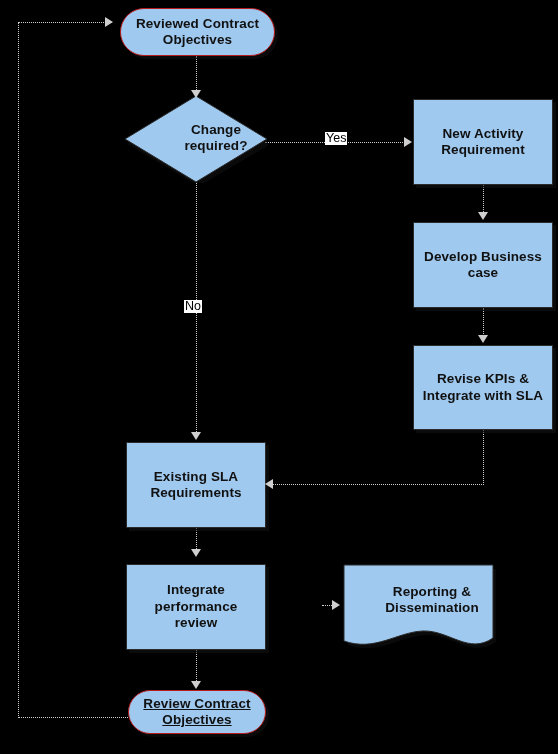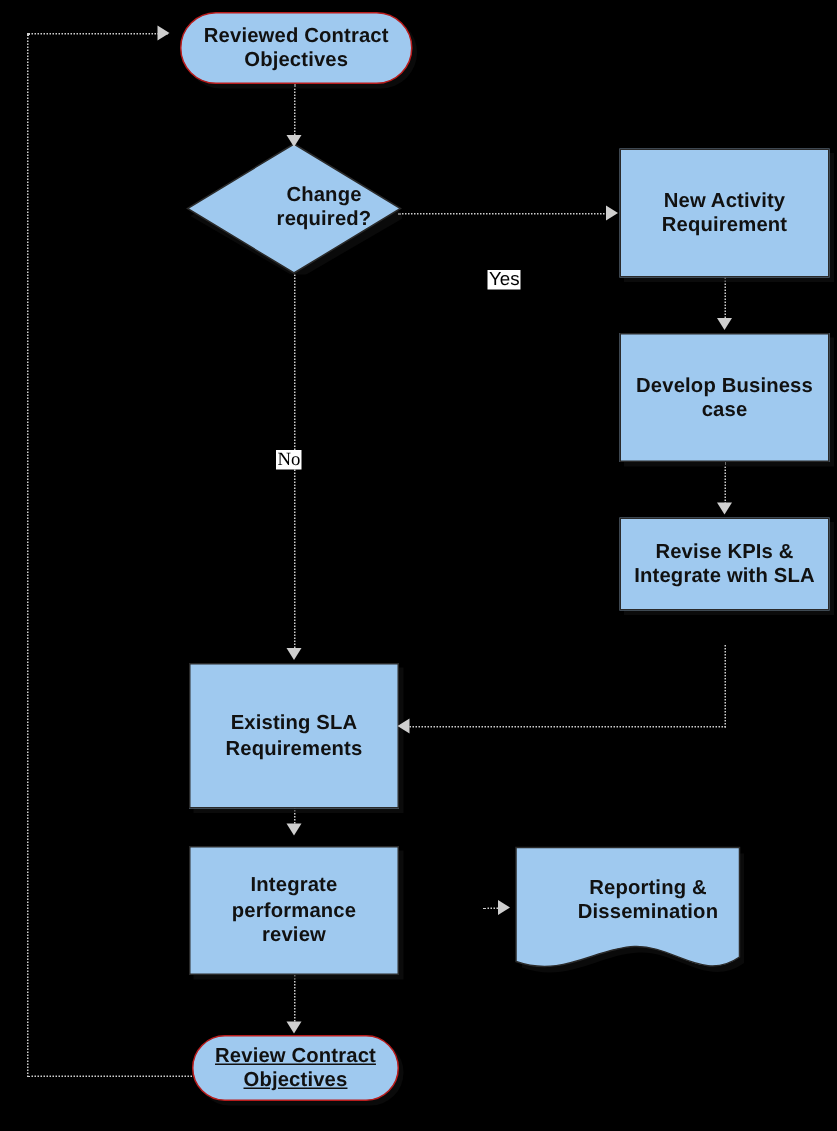--- a/index.html
+++ b/index.html
@@ -147,22 +147,22 @@
   <div class="arrow arrow-right" style="left:332px; top:600px;"></div>
 
   <div class="conn v-line" style="left:196px; top:650px; height:35px;"></div>
   <div class="arrow arrow-down" style="left:191px; top:681px;"></div>
 
   <div class="conn h-line" style="left:18px; top:717px; width:112px;"></div>
   <div class="conn v-line" style="left:18px; top:22px; height:696px;"></div>
   <div class="conn h-line" style="left:18px; top:22px; width:94px;"></div>
   <div class="arrow arrow-right" style="left:105px; top:17px;"></div>
 
-  <div class="edge-label" style="left:325px; top:132px;margin-top:48px;">Yes</div>
-  <div class="edge-label" style="left:184px; top:300px;font-family:Liberation Serif, serif;">No</div>
+  <div class="edge-label" style="left:325px; top:132px;">Yes</div>
+  <div class="edge-label" style="left:184px; top:300px;">No</div>
 
   <div class="node stadium" style="left:120px; top:8px; width:155px; height:48px;">
     <span class="label">Reviewed Contract
 Objectives</span>
   </div>
 
   <div class="node diamond" style="left:124px; top:95px; width:144px; height:88px;">
     <svg class="dshape" viewBox="0 0 144 88" preserveAspectRatio="none">
       <polygon points="75,6 147,49 75,91 3,49" fill="rgba(20,20,20,0.5)"></polygon>
       <polygon points="72,1 143,44 72,87 1,44" fill="#9fc9ef" stroke="#2a2a2a" stroke-width="1"></polygon>
@@ -174,26 +174,26 @@
   <div class="node rect" style="left:413px; top:222px; width:140px; height:86px;">
     <span class="label">Develop Business
 case</span>
   </div>
 
   <div class="node rect" style="left:413px; top:99px; width:140px; height:86px;">
     <span class="label">New Activity
 Requirement</span>
   </div>
 
-  <div class="node rect" style="left:413px; top:345px; width:140px; height:62px;">
+  <div class="node rect" style="left:413px; top:345px; width:140px; height:85px;">
     <span class="label">Revise KPIs &amp;
 Integrate with SLA</span>
   </div>
 
-  <div class="node rect" style="left:126px; top:442px; width:140px; height:97px;">
+  <div class="node rect" style="left:126px; top:442px; width:140px; height:86px;">
     <span class="label">Existing SLA
 Requirements</span>
   </div>
 
   <div class="node rect" style="left:126px; top:564px; width:140px; height:86px;">
     <span class="label">Integrate
 performance
 review</span>
   </div>
 

